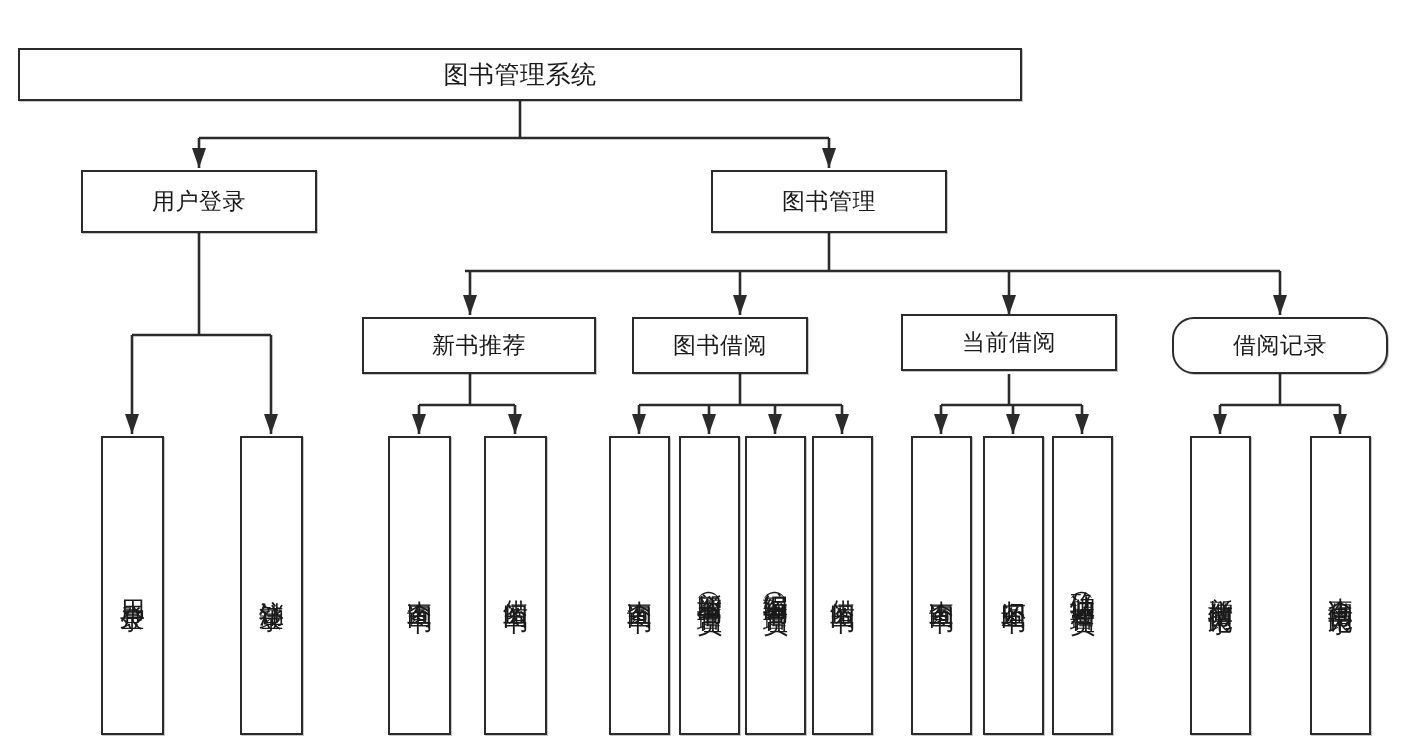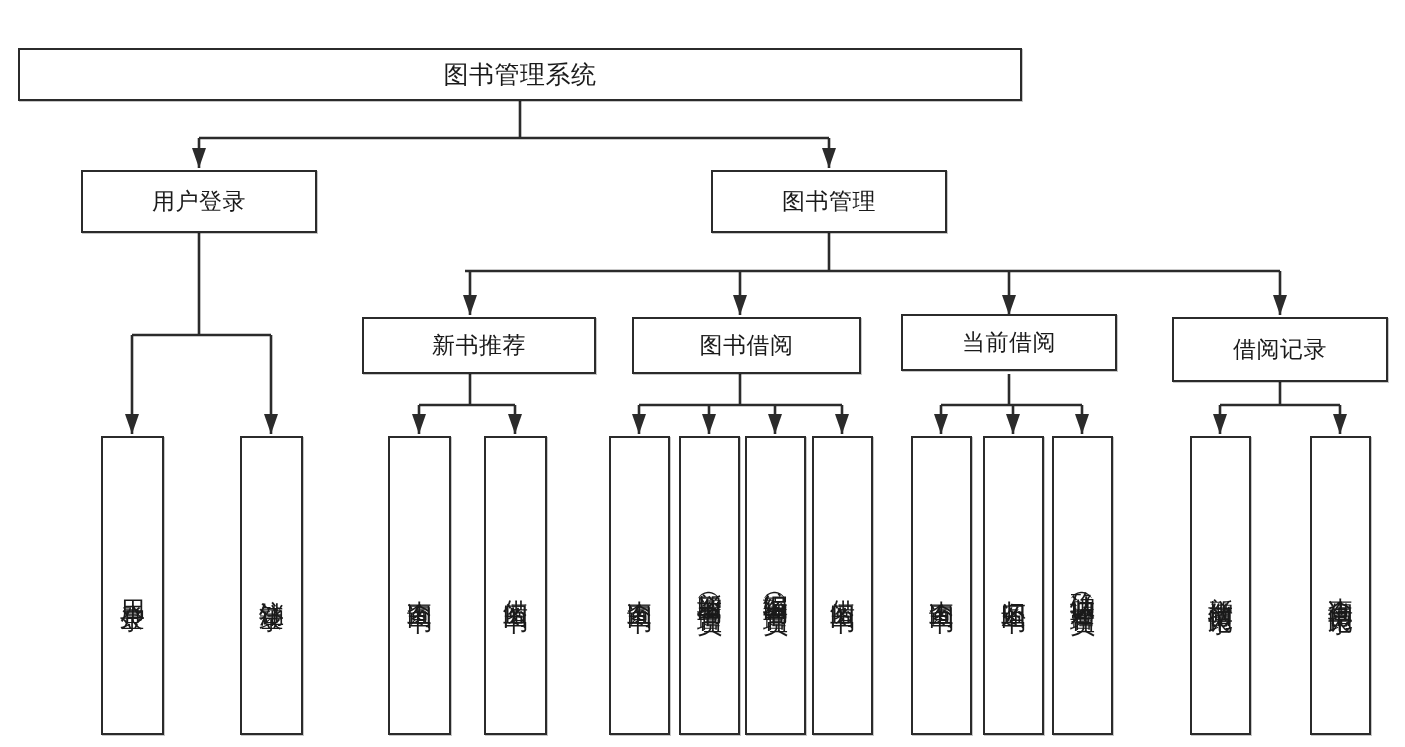--- a/index.html
+++ b/index.html
@@ -135,27 +135,27 @@
       </div>
       <div class="node-box lvl-2" style="left: 81px; top: 170px; width: 236px; height: 63px; border-color: rgb(43, 43, 43);">
         <div class="node-label" style="color: rgb(26, 26, 26);">用户登录</div>
       </div>
       <div class="node-box lvl-2" style="left: 711px; top: 170px; width: 236px; height: 63px; border-color: rgb(43, 43, 43); align-items: center;">
         <div class="node-label" style="color: rgb(26, 26, 26);">图书管理</div>
       </div>
       <div class="node-box lvl-3" style="left: 362px; top: 317px; width: 234px; height: 57px; border-color: rgb(43, 43, 43);">
         <div class="node-label" style="color: rgb(26, 26, 26);">新书推荐</div>
       </div>
-      <div class="node-box lvl-3" style="left: 632px; top: 317px; width: 229px; height: 57px; border-color: rgb(43, 43, 43);">
+      <div class="node-box lvl-3" style="left: 632px; top: 317px; width: 176px; height: 57px; border-color: rgb(43, 43, 43);">
         <div class="node-label" style="color: rgb(26, 26, 26);">图书借阅</div>
       </div>
       <div class="node-box lvl-3" style="left: 901px; top: 314px; width: 216px; height: 57px; border-color: rgb(43, 43, 43);">
         <div class="node-label" style="color: rgb(26, 26, 26);">当前借阅</div>
       </div>
-      <div class="node-box lvl-3" style="left: 1172px; top: 317px; width: 216px; height: 65px; border-color: rgb(43, 43, 43);">
+      <div class="node-box lvl-3" style="left: 1172px; top: 317px; width: 216px; height: 57px; border-color: rgb(43, 43, 43); border-radius: 22px;">
         <div class="node-label" style="color: rgb(26, 26, 26);">借阅记录</div>
       </div>
       <div class="node-box leaf" style="left: 101px; top: 436px; width: 63px; height: 299px; border-color: rgb(43, 43, 43);">
         <div class="node-label" style="color: rgb(26, 26, 26);">用户登录</div>
       </div>
       <div class="node-box leaf" style="left: 240px; top: 436px; width: 63px; height: 299px; border-color: rgb(43, 43, 43);">
         <div class="node-label" style="color: rgb(26, 26, 26);">注销登录</div>
       </div>
       <div class="node-box leaf" style="left: 388px; top: 436px; width: 63px; height: 299px; border-color: rgb(43, 43, 43);">
         <div class="node-label" style="color: rgb(26, 26, 26);">查询图书</div>

